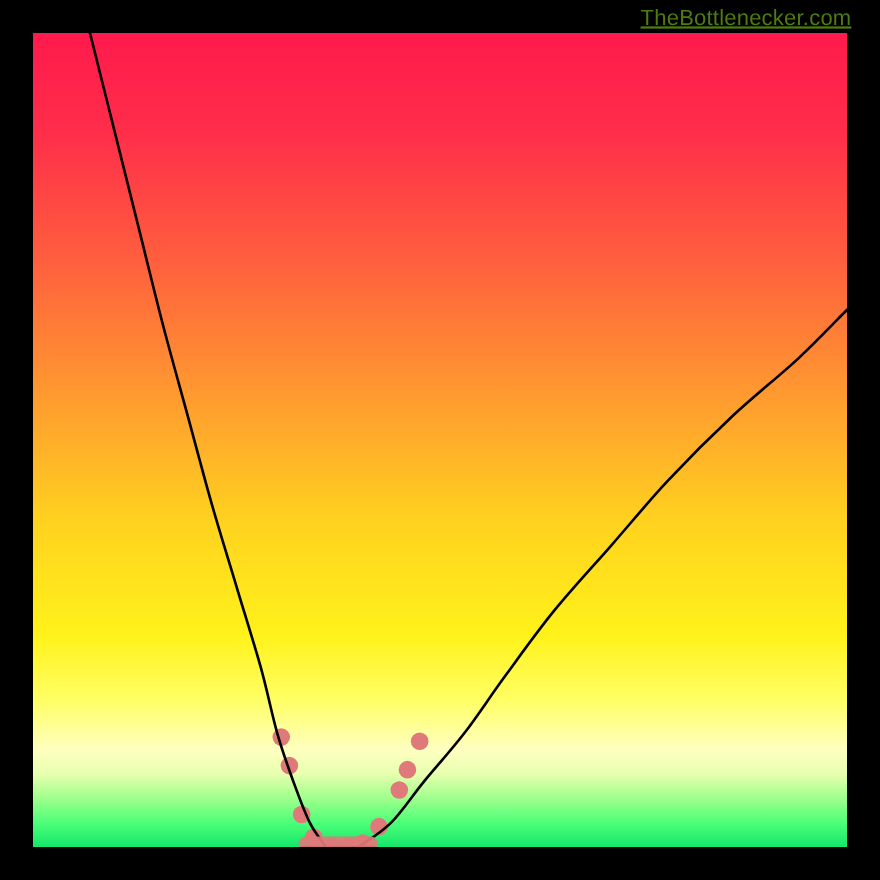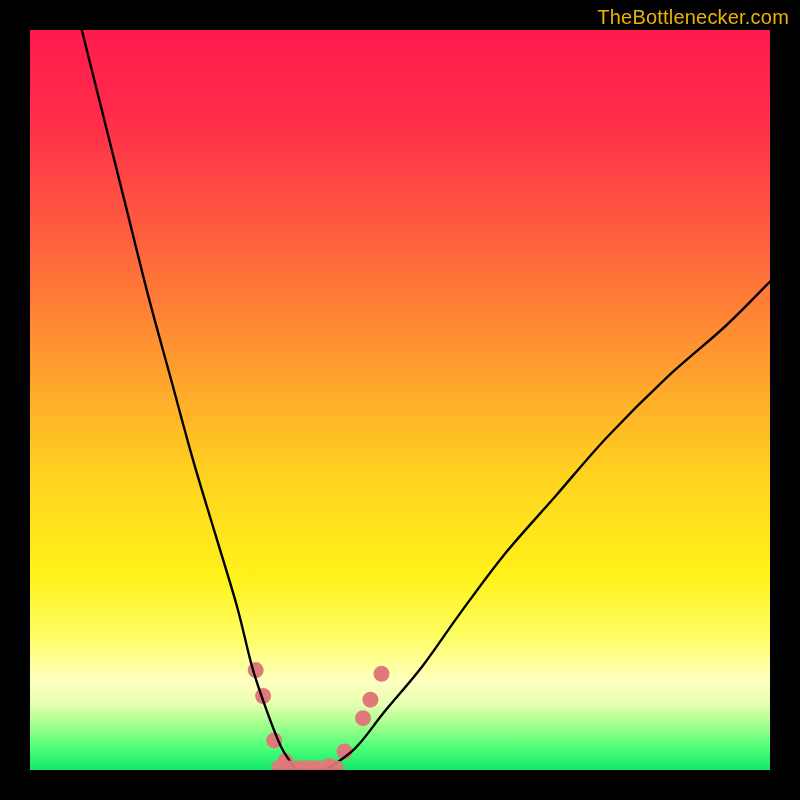--- a/index.html
+++ b/index.html
@@ -32,26 +32,27 @@
   .curves {
     position: absolute;
     left: 0; top: 0;
     width: 740px;
     height: 740px;
     display: block;
   }
   .watermark {
     position: absolute;
     top: 6px;
-    right: 11px;
-    color: #eab308;
+    right: 26px;
+    color: #4d7c0f;
     font-size: 20px;
     font-weight: 500;
     letter-spacing: 0.2px;
     white-space: nowrap;
+    text-decoration: underline;
   }
 </style>
 </head>
 <body>
 
 <div class="frame">
 
   <div class="plot-area">
     <svg class="gradient-bg" viewBox="0 0 740 740" preserveAspectRatio="none" width="740" height="740">
       <defs>

